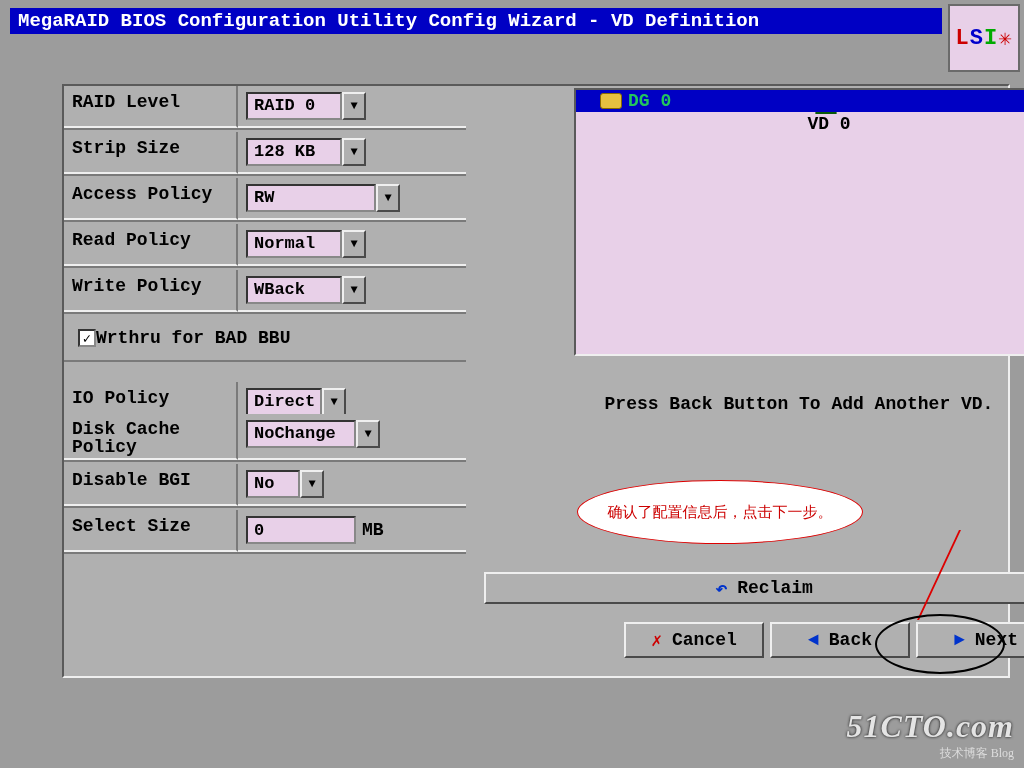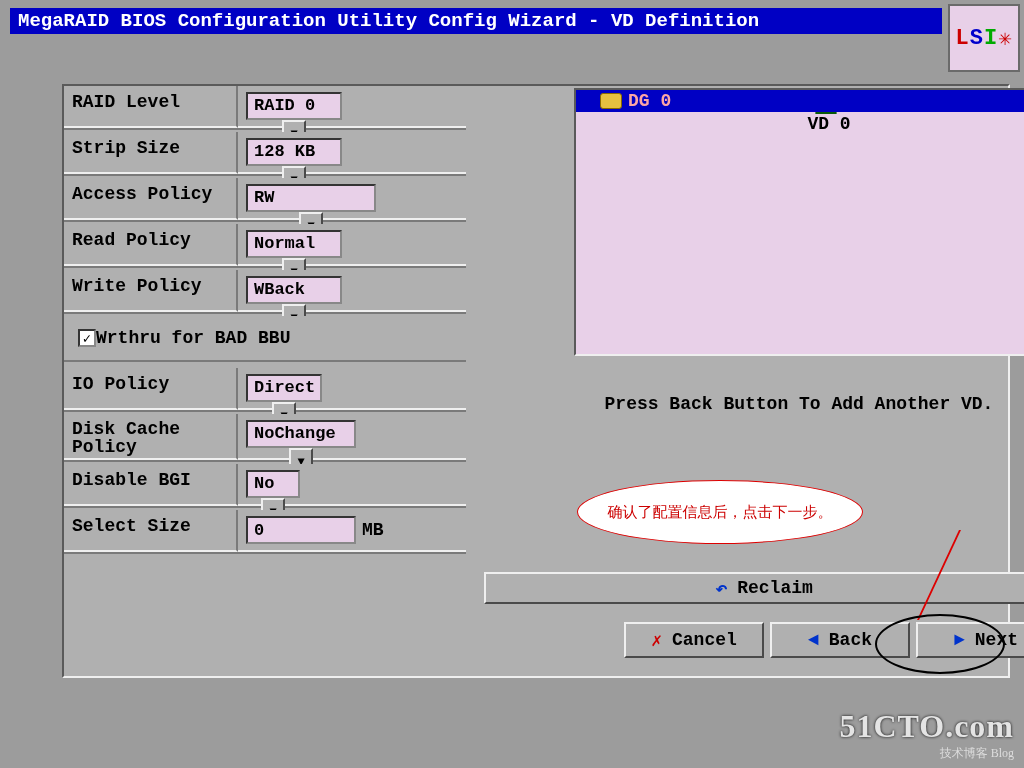--- a/index.html
+++ b/index.html
@@ -42,21 +42,21 @@
     background: #b0b0b0; border-right: 2px solid #7a7a7a;
     padding: 6px 8px; font-weight: bold; color: #000;
     border-bottom: 2px solid #efefef;
   }
   .field-cell {
     position: absolute; left: 174px; width: 228px; height: 100%;
     background: #b0b0b0; padding: 6px 8px;
     border-bottom: 2px solid #efefef;
   }
   .combo {
-    display: inline-flex; align-items: center; flex-direction: column;
+    display: inline-flex; 
   }
   .combo-text {
     background: #e8d0e8; border: 2px inset #888;
     height: 28px; padding: 2px 6px; font-weight: bold; font-family: inherit;
     font-size: 17px;
   }
   .combo-btn {
     width: 24px; height: 28px; background: #b0b0b0;
     border-top: 2px solid #efefef; border-left: 2px solid #efefef;
     border-right: 2px solid #4a4a4a; border-bottom: 2px solid #4a4a4a;
@@ -84,21 +84,21 @@
   .size-unit { font-weight: bold; margin-left: 6px; }
 
   
   .tree-panel {
     position: absolute; left: 510px; top: 2px; width: 452px; height: 268px;
     border-top: 2px solid #5a5a5a; border-left: 2px solid #5a5a5a;
     border-bottom: 2px solid #efefef; border-right: 2px solid #efefef;
     background: #e8d0e8;
   }
   .tree-row { height: 22px; display: flex; align-items: center; padding-left: 24px; font-weight: bold; }
-  .tree-row.sel { background: #0000c4; color: #fca5a5; }
+  .tree-row.sel { background: #0000c4; color: #22c55e; }
   .tree-row.sub { padding-left: 58px; color: #000; flex-direction: column; }
   .tree-icon {
     width: 22px; height: 16px; background: #e6c040; border: 1px solid #8a6a00;
     border-radius: 3px; margin-right: 6px; display: inline-block;
   }
   .tree-icon.vd { background: #2a9a2a; border-color: #0a5a0a; }
 
   .hint {
     position: absolute; left: 490px; top: 308px; width: 490px;
     color: #000000; font-weight: bold; text-align: center; font-size: 18px;
@@ -142,21 +142,21 @@
   .callout-line {
     position: absolute; left: 860px; top: 530px; width: 80px; height: 90px;
     border-right: 2px solid #d00; border-top: none;
     transform: skewX(-25deg);
     pointer-events: none;
   }
   .watermark {
     position: absolute; right: 10px; bottom: 6px; text-align: right;
     font-family: Georgia, serif; color: #e4e4e4;
   }
-  .watermark .big { font-size: 32px; font-weight: bold; letter-spacing: 1px; text-shadow: 0 0 3px #000; }
+  .watermark .big { font-size: 32px; font-weight: bold; letter-spacing: 1px; text-shadow: 0 0 3px #000; font-style: italic; }
   .watermark .small { font-size: 12px; color: #ddd; }
 </style>
 </head>
 <body>
 
 <div class="titlebar">
   <span>MegaRAID BIOS Configuration Utility Config Wizard - VD Definition</span>
 </div>
 <div class="logo">
   <span class="r">L</span>
@@ -211,21 +211,21 @@
         <div class="combo-btn"></div>
       </div>
     </div>
   </div>
 
   <div class="checkbox-row" style="top:230px; height:46px">
     <span class="chk checked"></span>
     <span style="font-weight:bold">Wrthru for BAD BBU</span>
   </div>
 
-  <div class="form-row" style="top:282px; left:0; width:402px">
+  <div class="form-row" style="top:296px; left:0; width:402px">
     <div class="label-cell">IO Policy</div>
     <div class="field-cell">
       <div class="combo">
         <div class="combo-text" style="width:76px">Direct</div>
         <div class="combo-btn"></div>
       </div>
     </div>
   </div>
   <div class="form-row" style="top:328px; left:0; width:402px; height:48px">
     <div class="label-cell" style="line-height:1">Disk Cache Policy</div>

